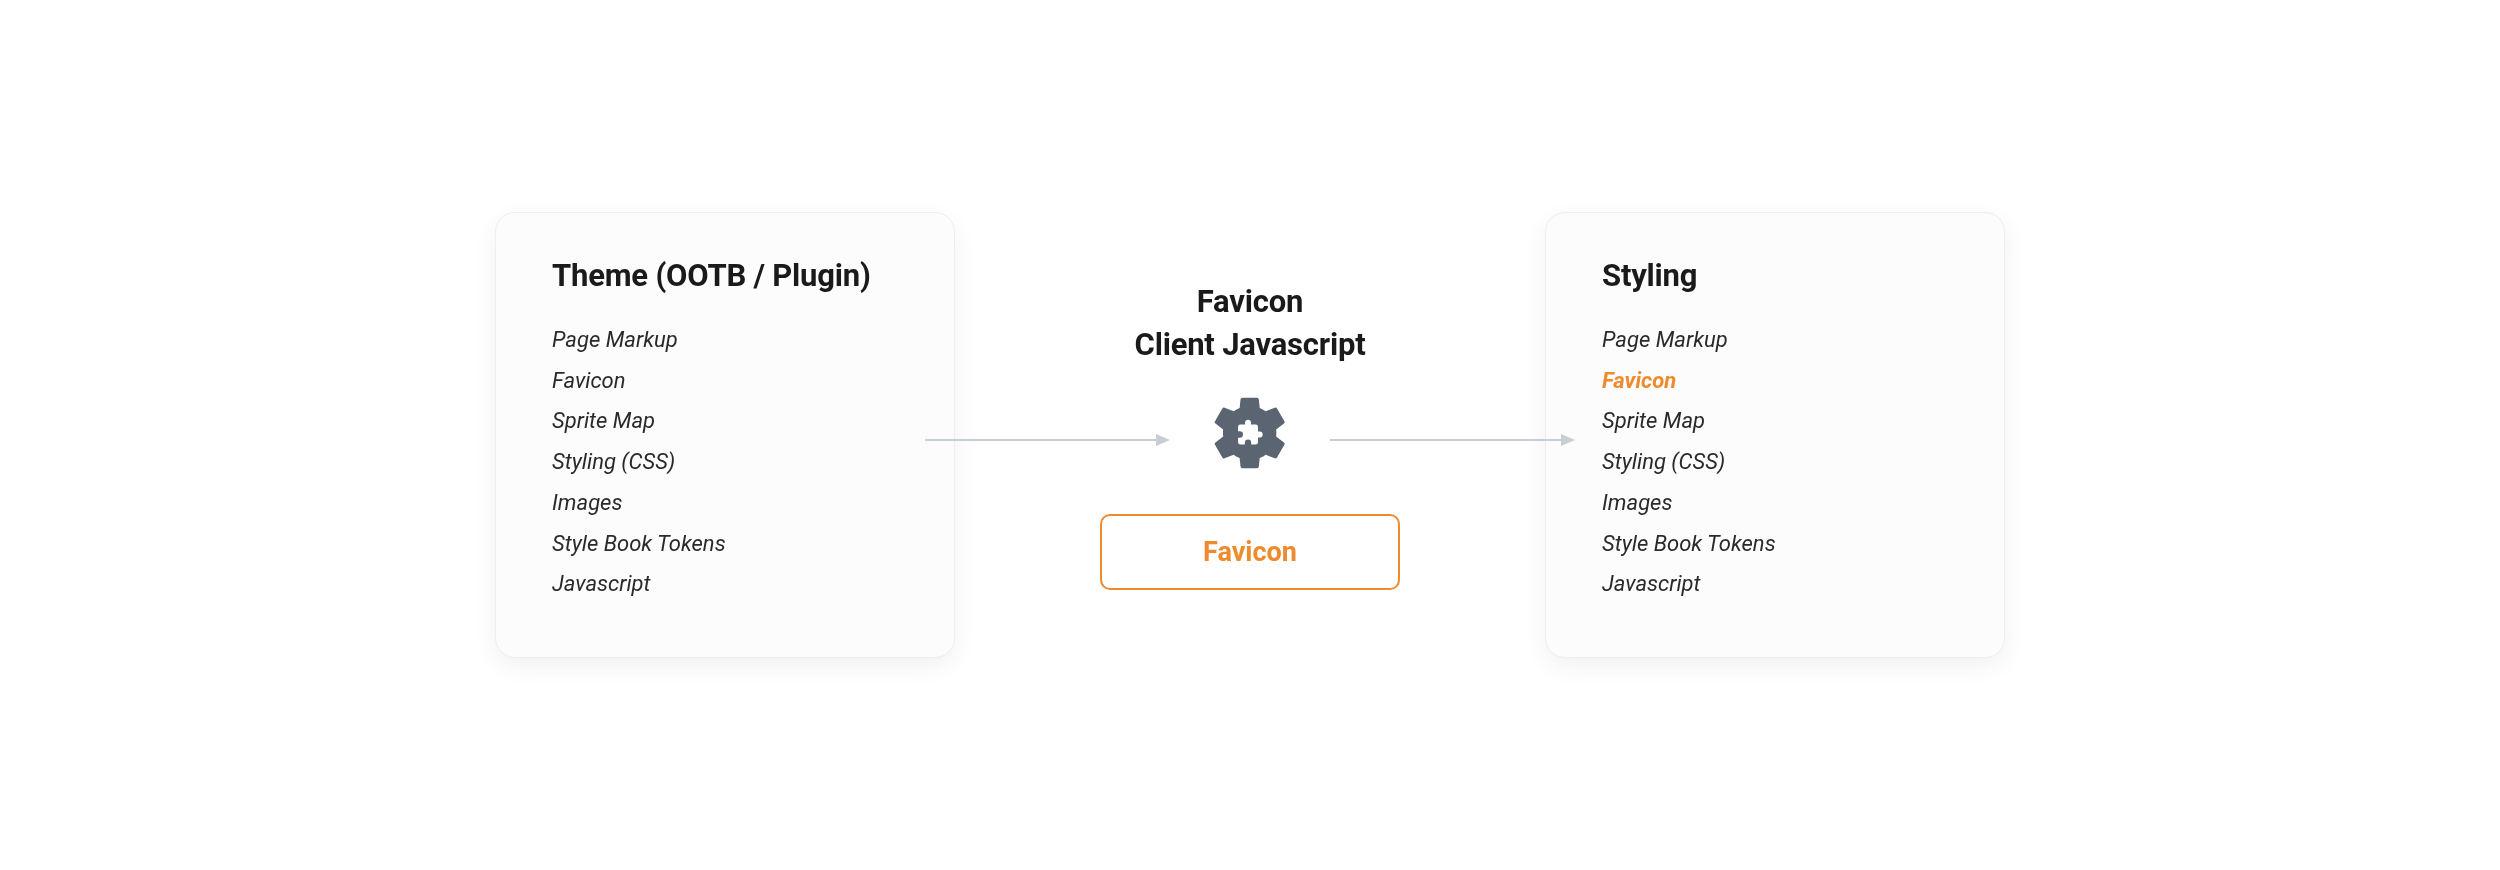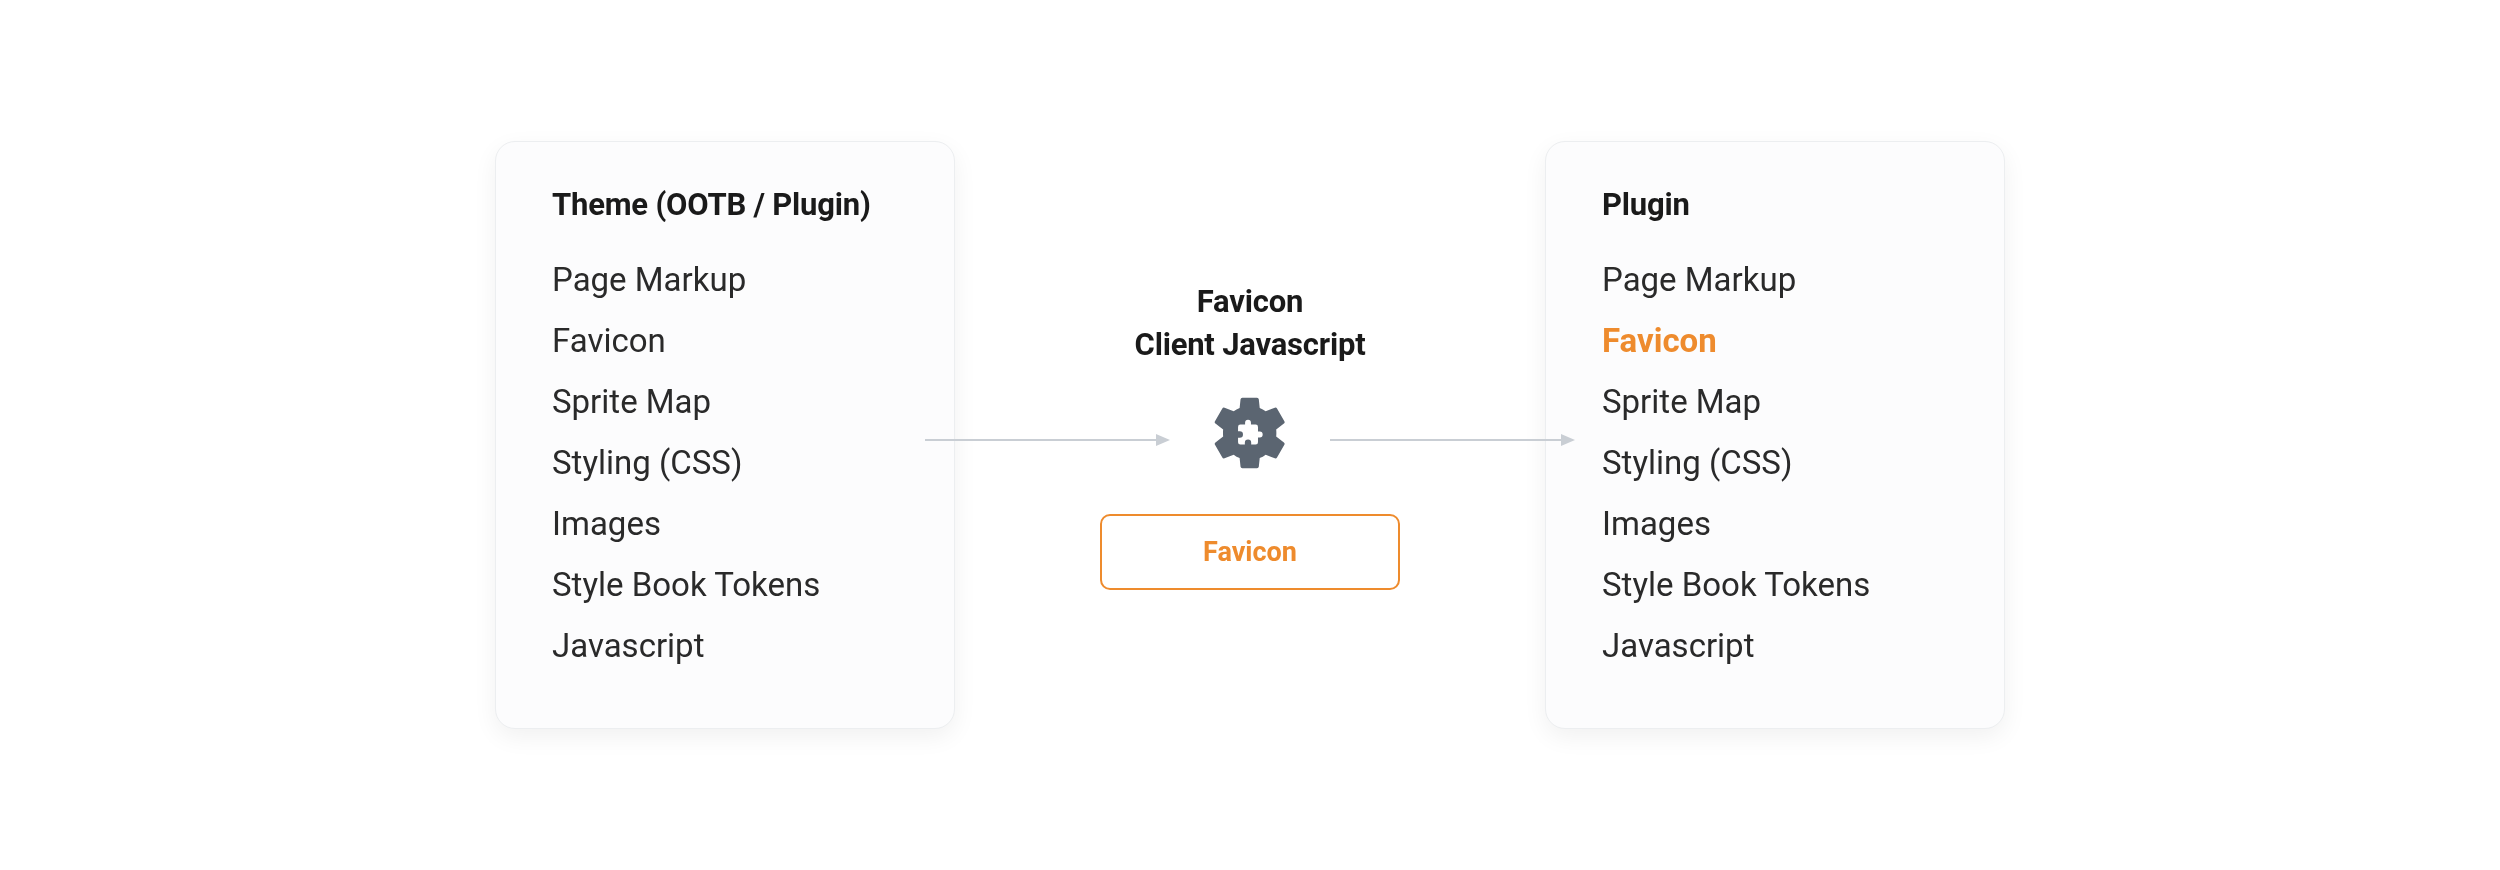--- a/index.html
+++ b/index.html
@@ -29,24 +29,25 @@
     font-size: 31px;
     font-weight: 700;
     color: #1a1a1a;
     margin-bottom: 26px;
     letter-spacing: -0.2px;
   }
   .card-list {
     list-style: none;
   }
   .card-list li {
-    font-size: 33px;
+    font-size: 22px;
     color: #2a2a2a;
     line-height: 1.85;
     font-weight: 400;
+    font-style: italic;
   }
   .card-list li.highlight {
     color: #ee8b2d;
     font-weight: 700;
   }
   .middle {
     display: flex;
     flex-direction: column;
     align-items: center;
     position: relative;
@@ -149,21 +150,21 @@
           <line x1="0" y1="7" x2="233" y2="7" stroke="#c9ced4" stroke-width="2"></line>
           <polygon points="245,7 231,1 231,13" fill="#c9ced4"></polygon>
         </svg>
       </div>
     </div>
 
     <div class="badge">Favicon</div>
   </div>
 
   <div class="card">
-    <div class="card-title">Plugin</div>
+    <div class="card-title">Styling</div>
     <ul class="card-list">
       <li>Page Markup</li>
       <li class="highlight">Favicon</li>
       <li>Sprite Map</li>
       <li>Styling (CSS)</li>
       <li>Images</li>
       <li>Style Book Tokens</li>
       <li>Javascript</li>
     </ul>
   </div>

